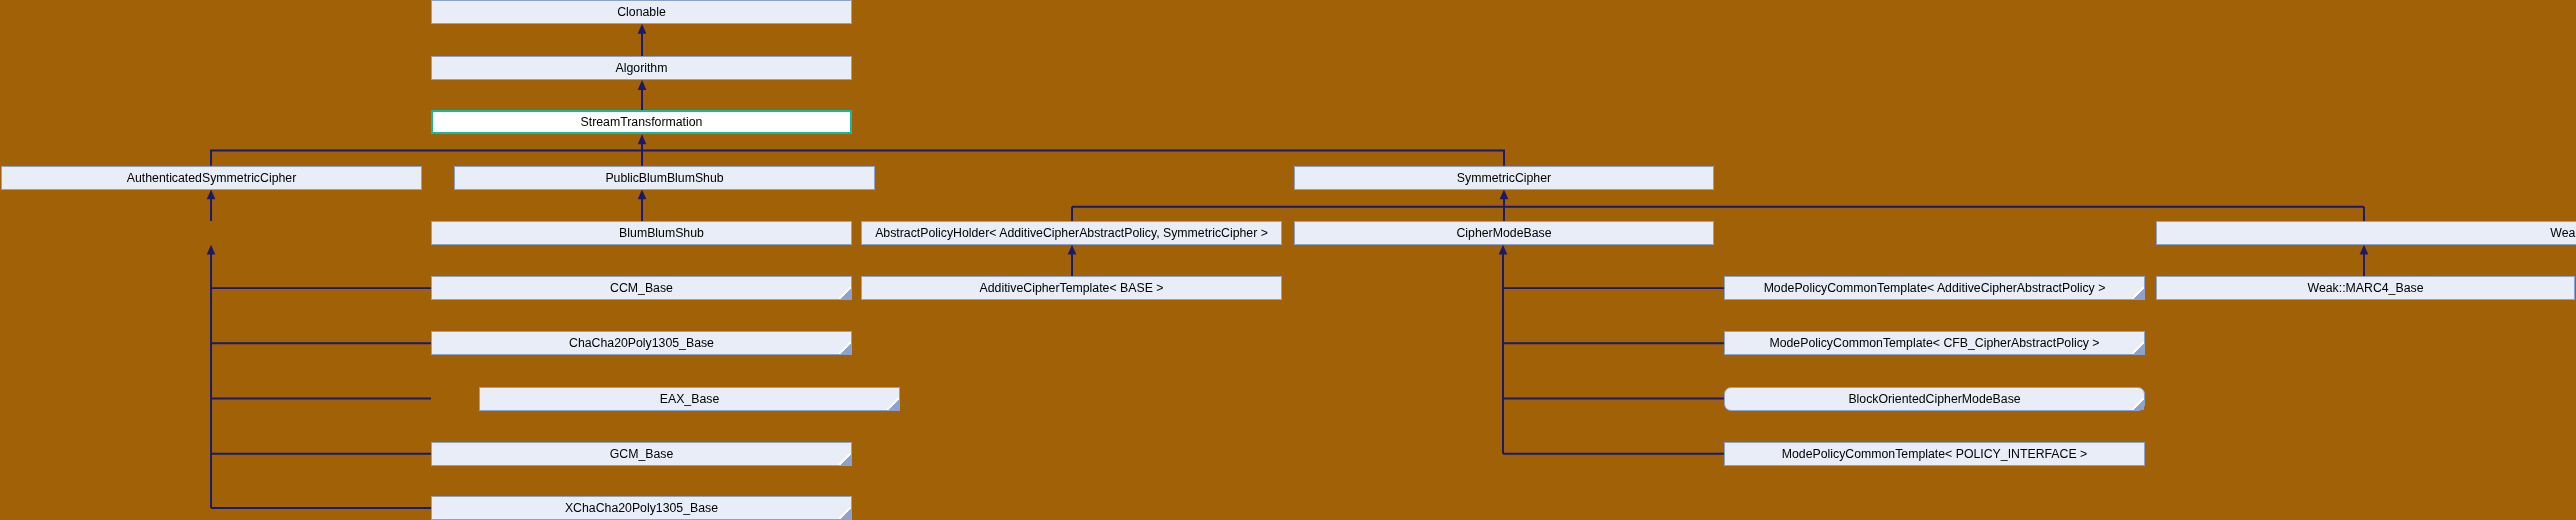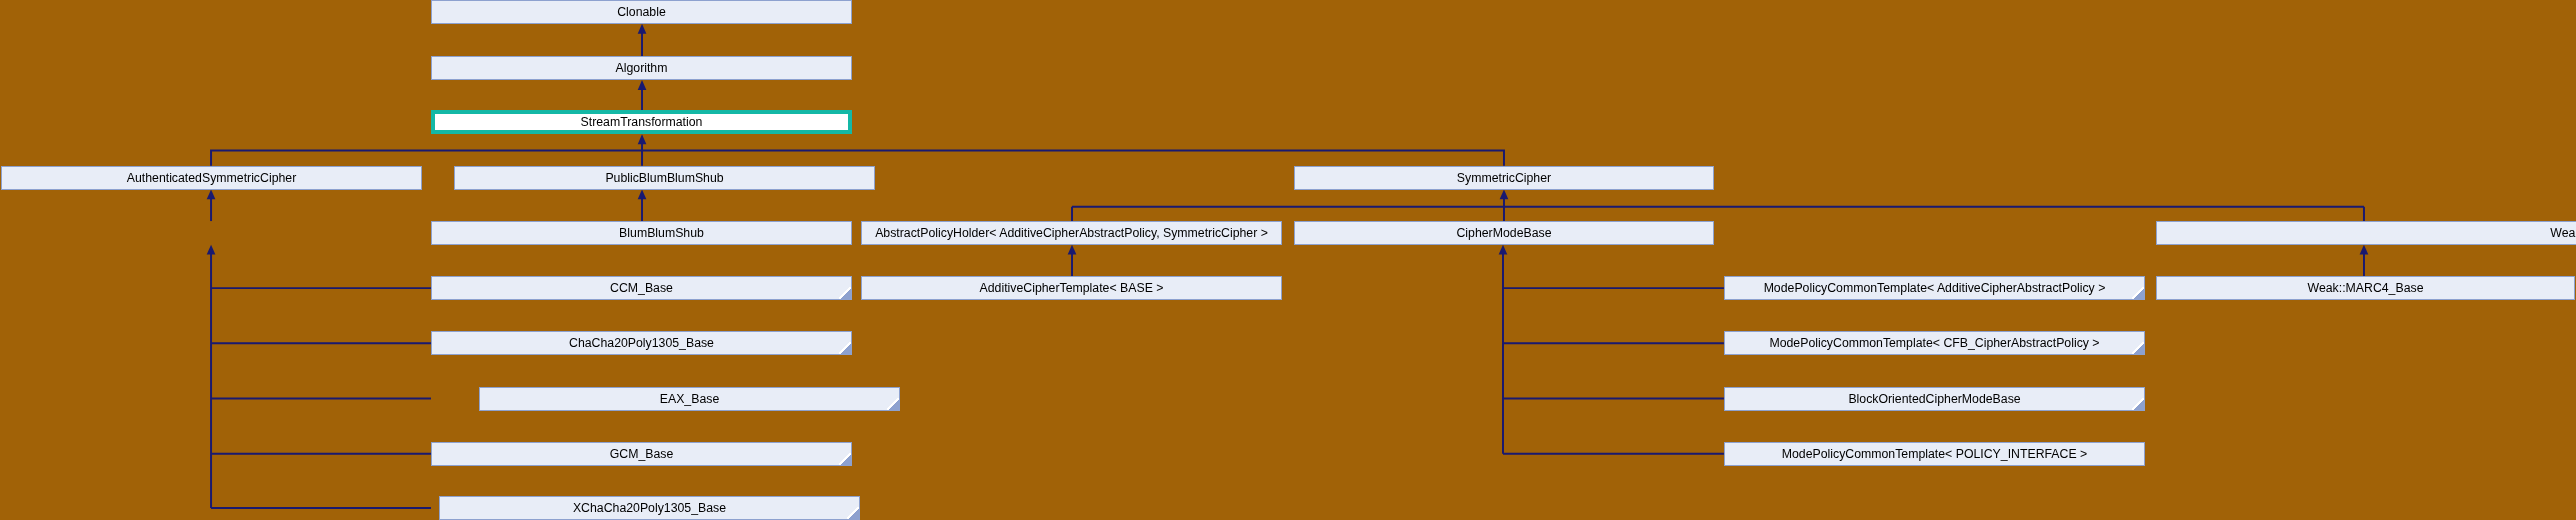--- a/index.html
+++ b/index.html
@@ -21,21 +21,21 @@
     display:flex;
     align-items:center;
     justify-content:center;
     font-size:12.3px;
     color:#000000;
     white-space:nowrap;
     cursor:pointer;
   }
   .node.current{
     background:#ffffff;
-    border:4px solid #14b8a6;
+    border:2px solid #14b8a6;
     cursor:default;
   }
   .node .lbl{pointer-events:none;}
   .fold{
     position:absolute;
     right:0;
     bottom:0;
     width:12px;
     height:12px;
     background:linear-gradient(135deg, rgba(0,0,0,0) 44%, #ffffff 44%, #ffffff 58%, #8DA1CF 58%);
@@ -153,32 +153,32 @@
   </div>
   <div class="node" style="left:1724px;top:331px;width:421px;">
     <span class="lbl">ModePolicyCommonTemplate&lt; CFB_CipherAbstractPolicy &gt;</span>
     <span class="fold"></span>
   </div>
 
   <div class="node" style="left:431px;top:387px;width:421px;margin-left:48px;">
     <span class="lbl">EAX_Base</span>
     <span class="fold"></span>
   </div>
-  <div class="node" style="left:1724px;top:387px;width:421px;">
+  <div class="node" style="left:1724px;top:387px;width:421px;border-radius:7px;">
     <span class="lbl">BlockOrientedCipherModeBase</span>
     <span class="fold"></span>
   </div>
 
   <div class="node" style="left:431px;top:442px;width:421px;">
     <span class="lbl">GCM_Base</span>
     <span class="fold"></span>
   </div>
   <div class="node" style="left:1724px;top:442px;width:421px;">
     <span class="lbl">ModePolicyCommonTemplate&lt; POLICY_INTERFACE &gt;</span>
   </div>
 
-  <div class="node" style="left:431px;top:496px;width:421px;margin-left:8px;">
+  <div class="node" style="left:431px;top:496px;width:421px;">
     <span class="lbl">XChaCha20Poly1305_Base</span>
     <span class="fold"></span>
   </div>
 
 </div>
 
 
 </body></html>

